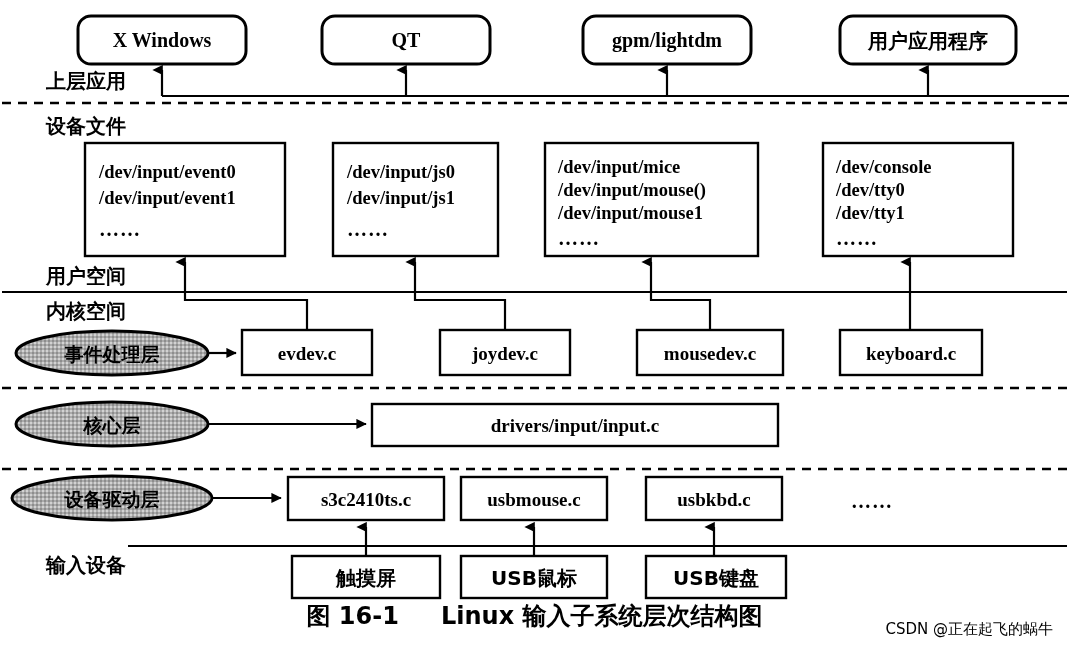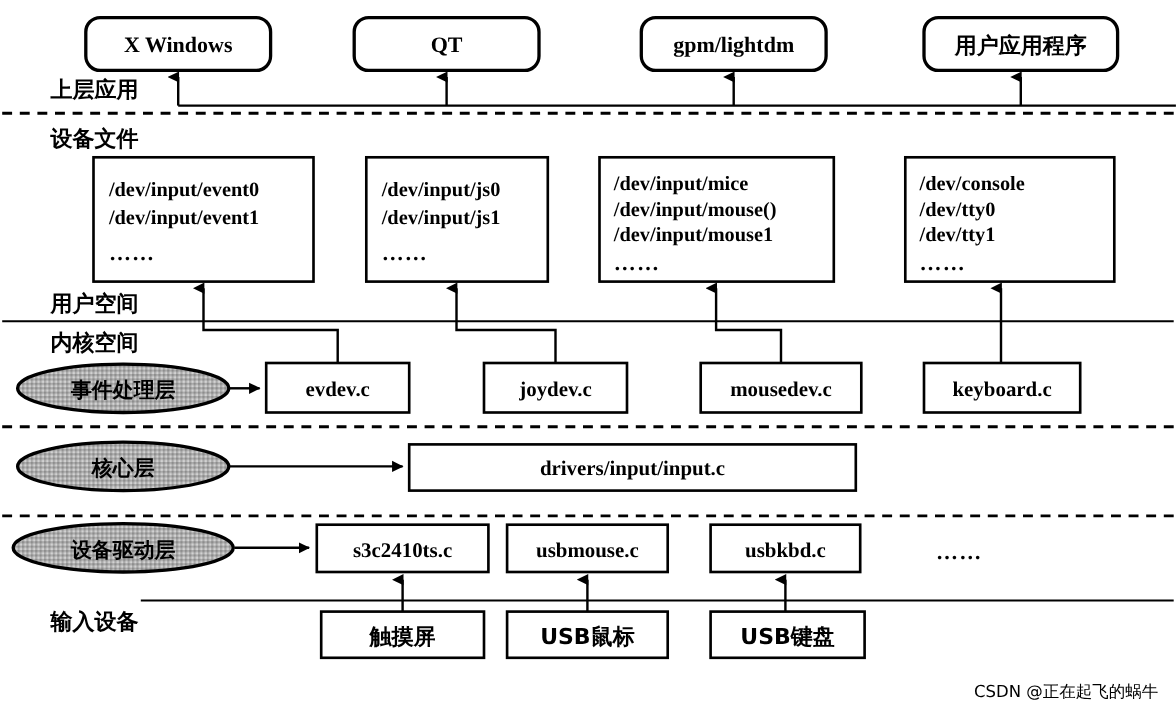--- a/index.html
+++ b/index.html
@@ -184,16 +184,21 @@
       <text class="txt lbl-cn" x="716" y="585" text-anchor="middle">USB键盘</text>
     </g>
 
     <text class="txt lbl-cn-side" x="46" y="88">上层应用</text>
     <text class="txt lbl-cn-side" x="46" y="133">设备文件</text>
     <text class="txt lbl-cn-side" x="46" y="283">用户空间</text>
     <text class="txt lbl-cn-side" x="46" y="318">内核空间</text>
     <text class="txt lbl-cn-side" x="46" y="572">输入设备</text>
   </svg>
 
+  <div id="caption">
+    <span class="caption-cn">图 16-1</span>
+    <span style="width:34px"></span>
+    <span class="caption-cn">Linux 输入子系统层次结构图</span>
+  </div>
 
   <div id="watermark">CSDN @正在起飞的蜗牛</div>
 
 </div>
 
 </body></html>

